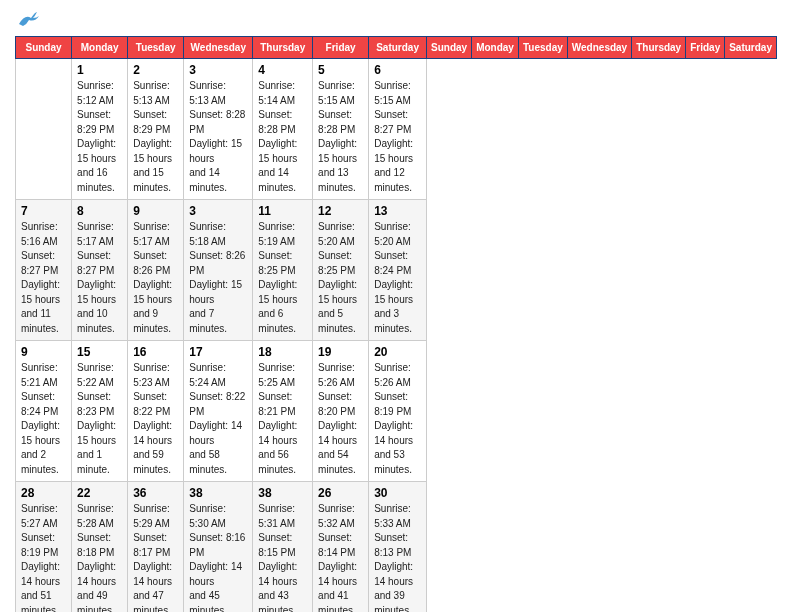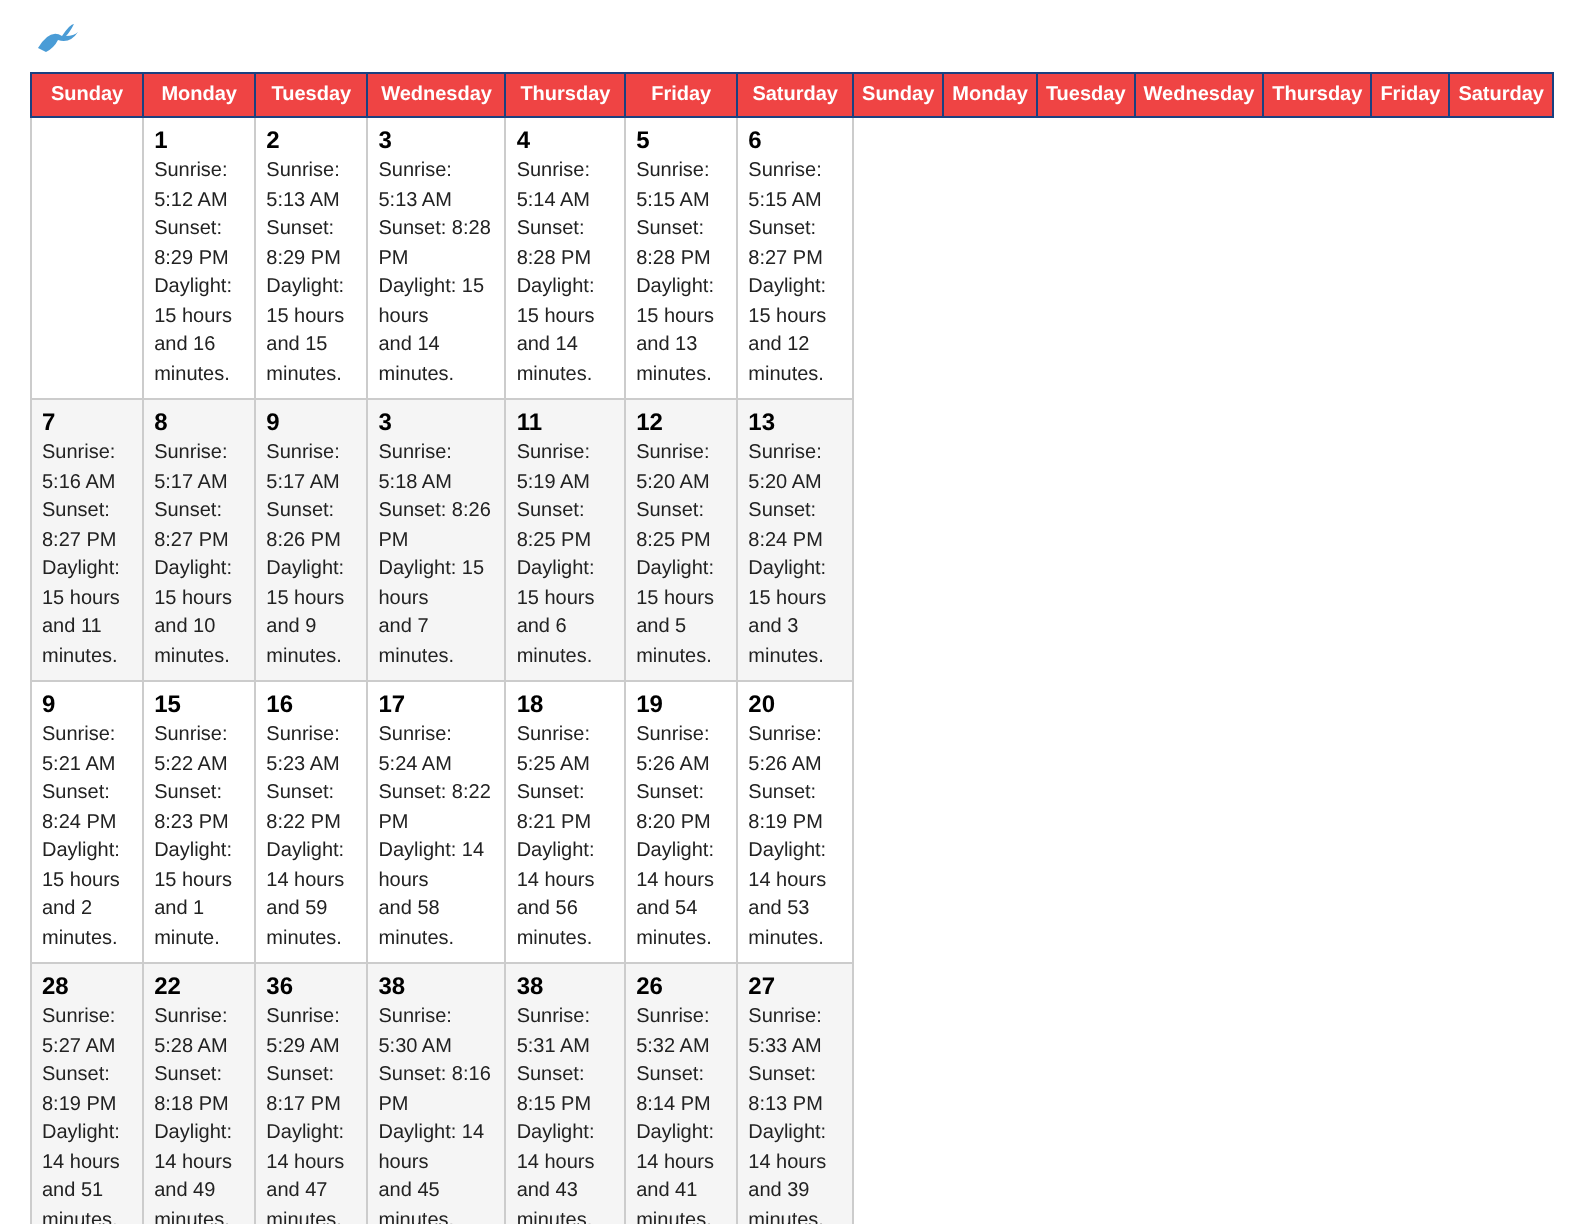--- a/index.html
+++ b/index.html
@@ -231,18 +231,18 @@
         </td>
         <td>
           <span class="day-number">38</span>
           <div class="day-info">Sunrise: 5:31 AM<br>Sunset: 8:15 PM<br>Daylight: 14 hours<br>and 43 minutes.</div>
         </td>
         <td>
           <span class="day-number">26</span>
           <div class="day-info">Sunrise: 5:32 AM<br>Sunset: 8:14 PM<br>Daylight: 14 hours<br>and 41 minutes.</div>
         </td>
         <td>
-          <span class="day-number">27</span>
+          <span class="day-number">30</span>
           <div class="day-info">Sunrise: 5:33 AM<br>Sunset: 8:13 PM<br>Daylight: 14 hours<br>and 39 minutes.</div>
         </td>
       </tr>
     </tbody>
 </table>
 
 </body></html>

